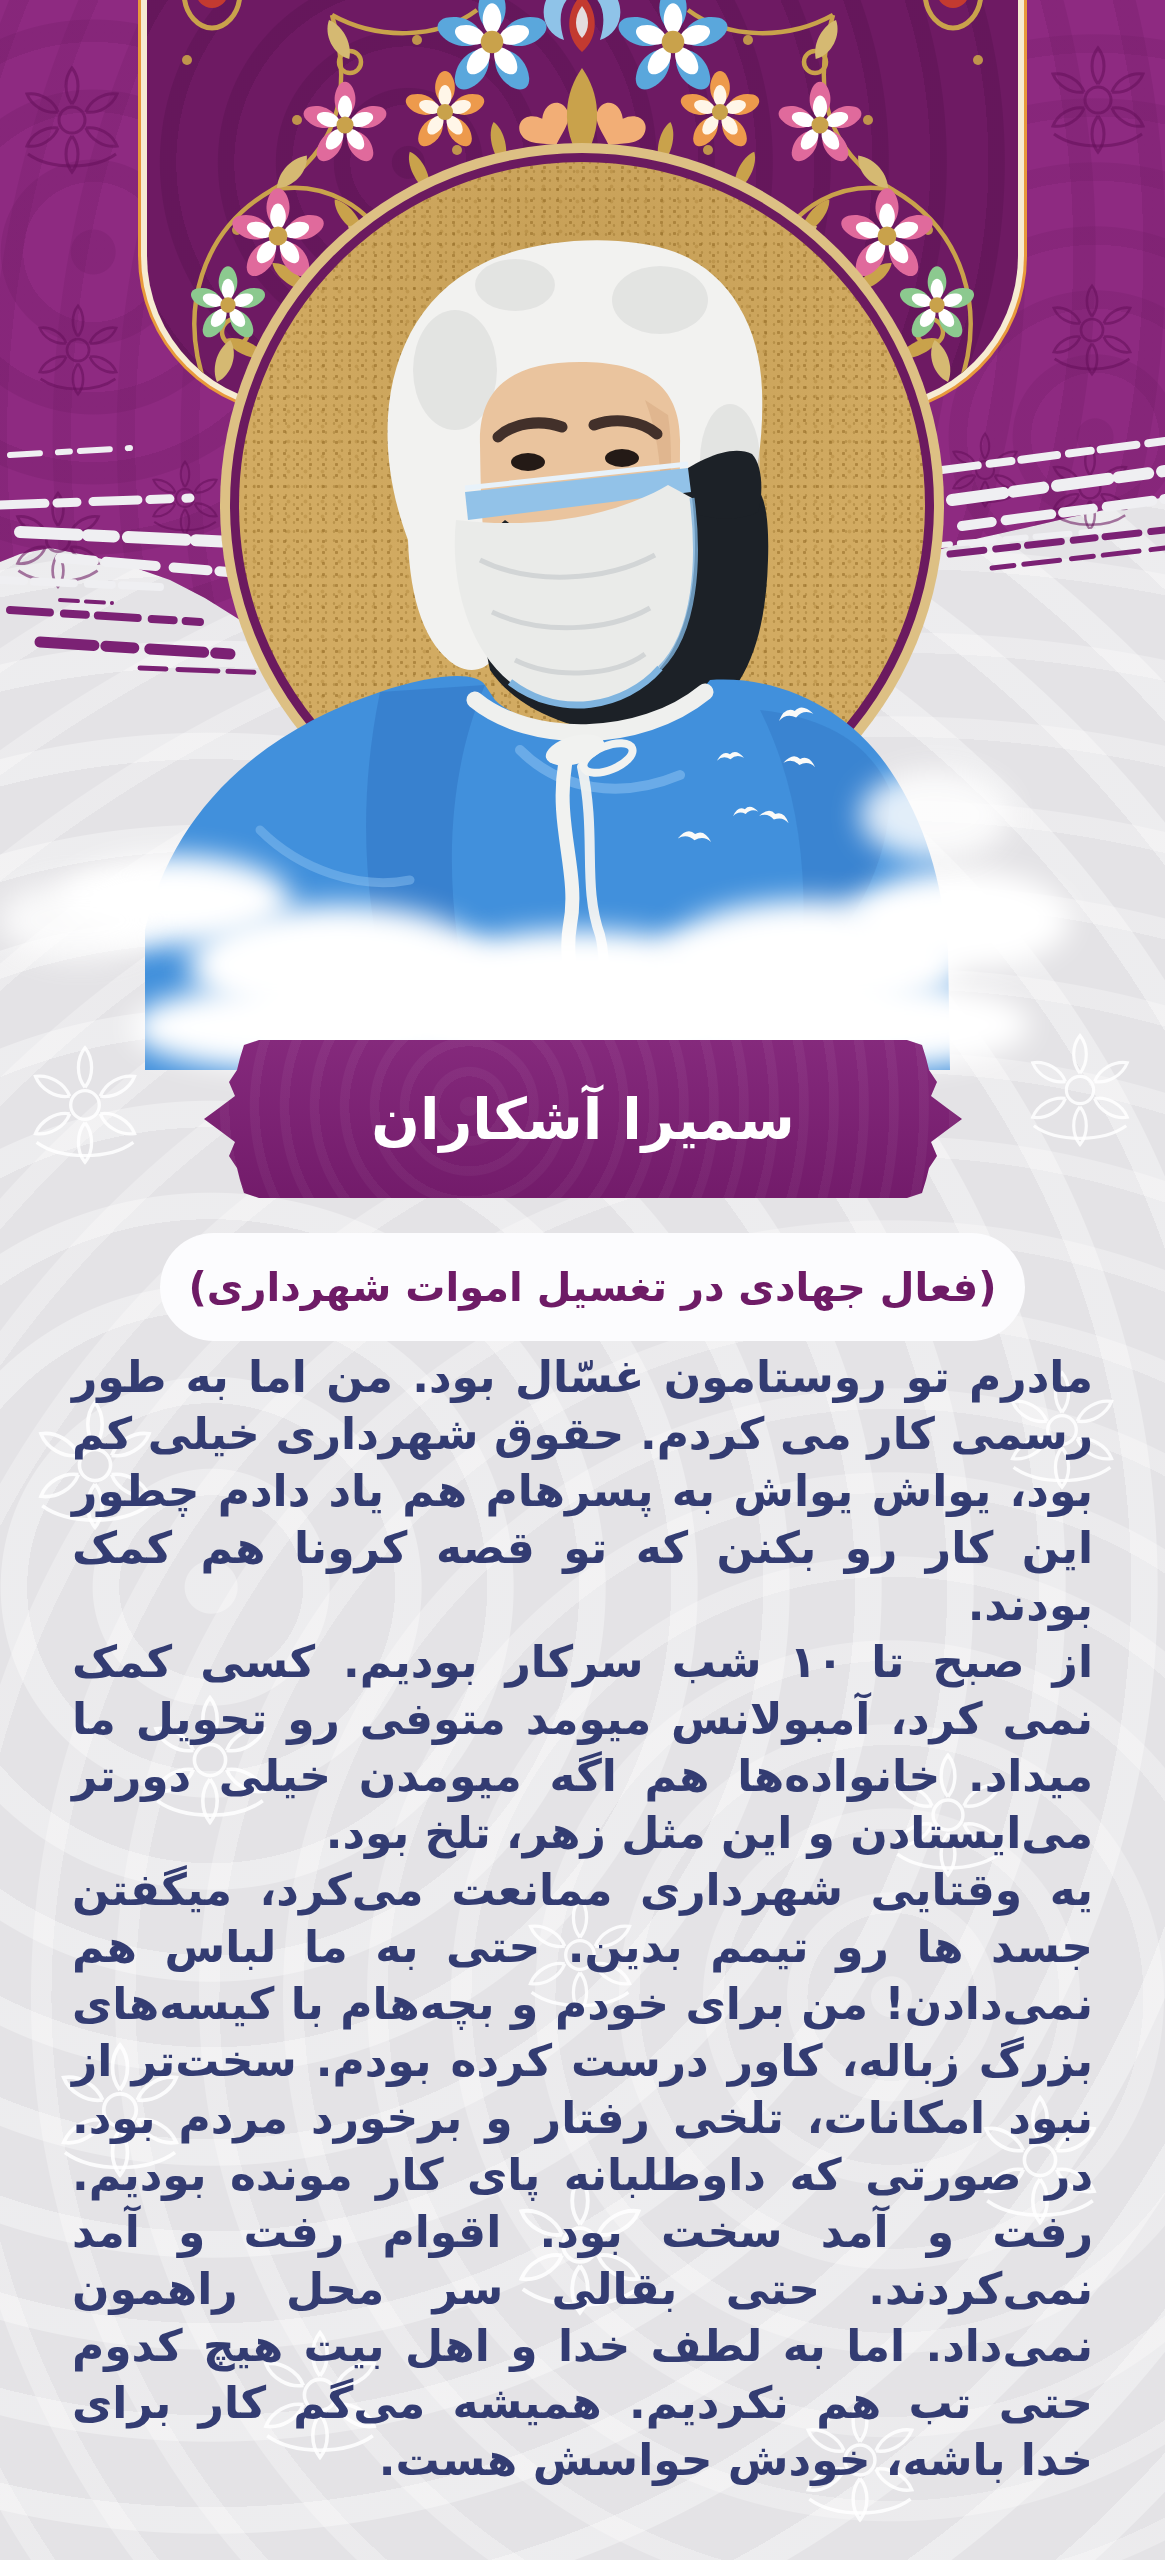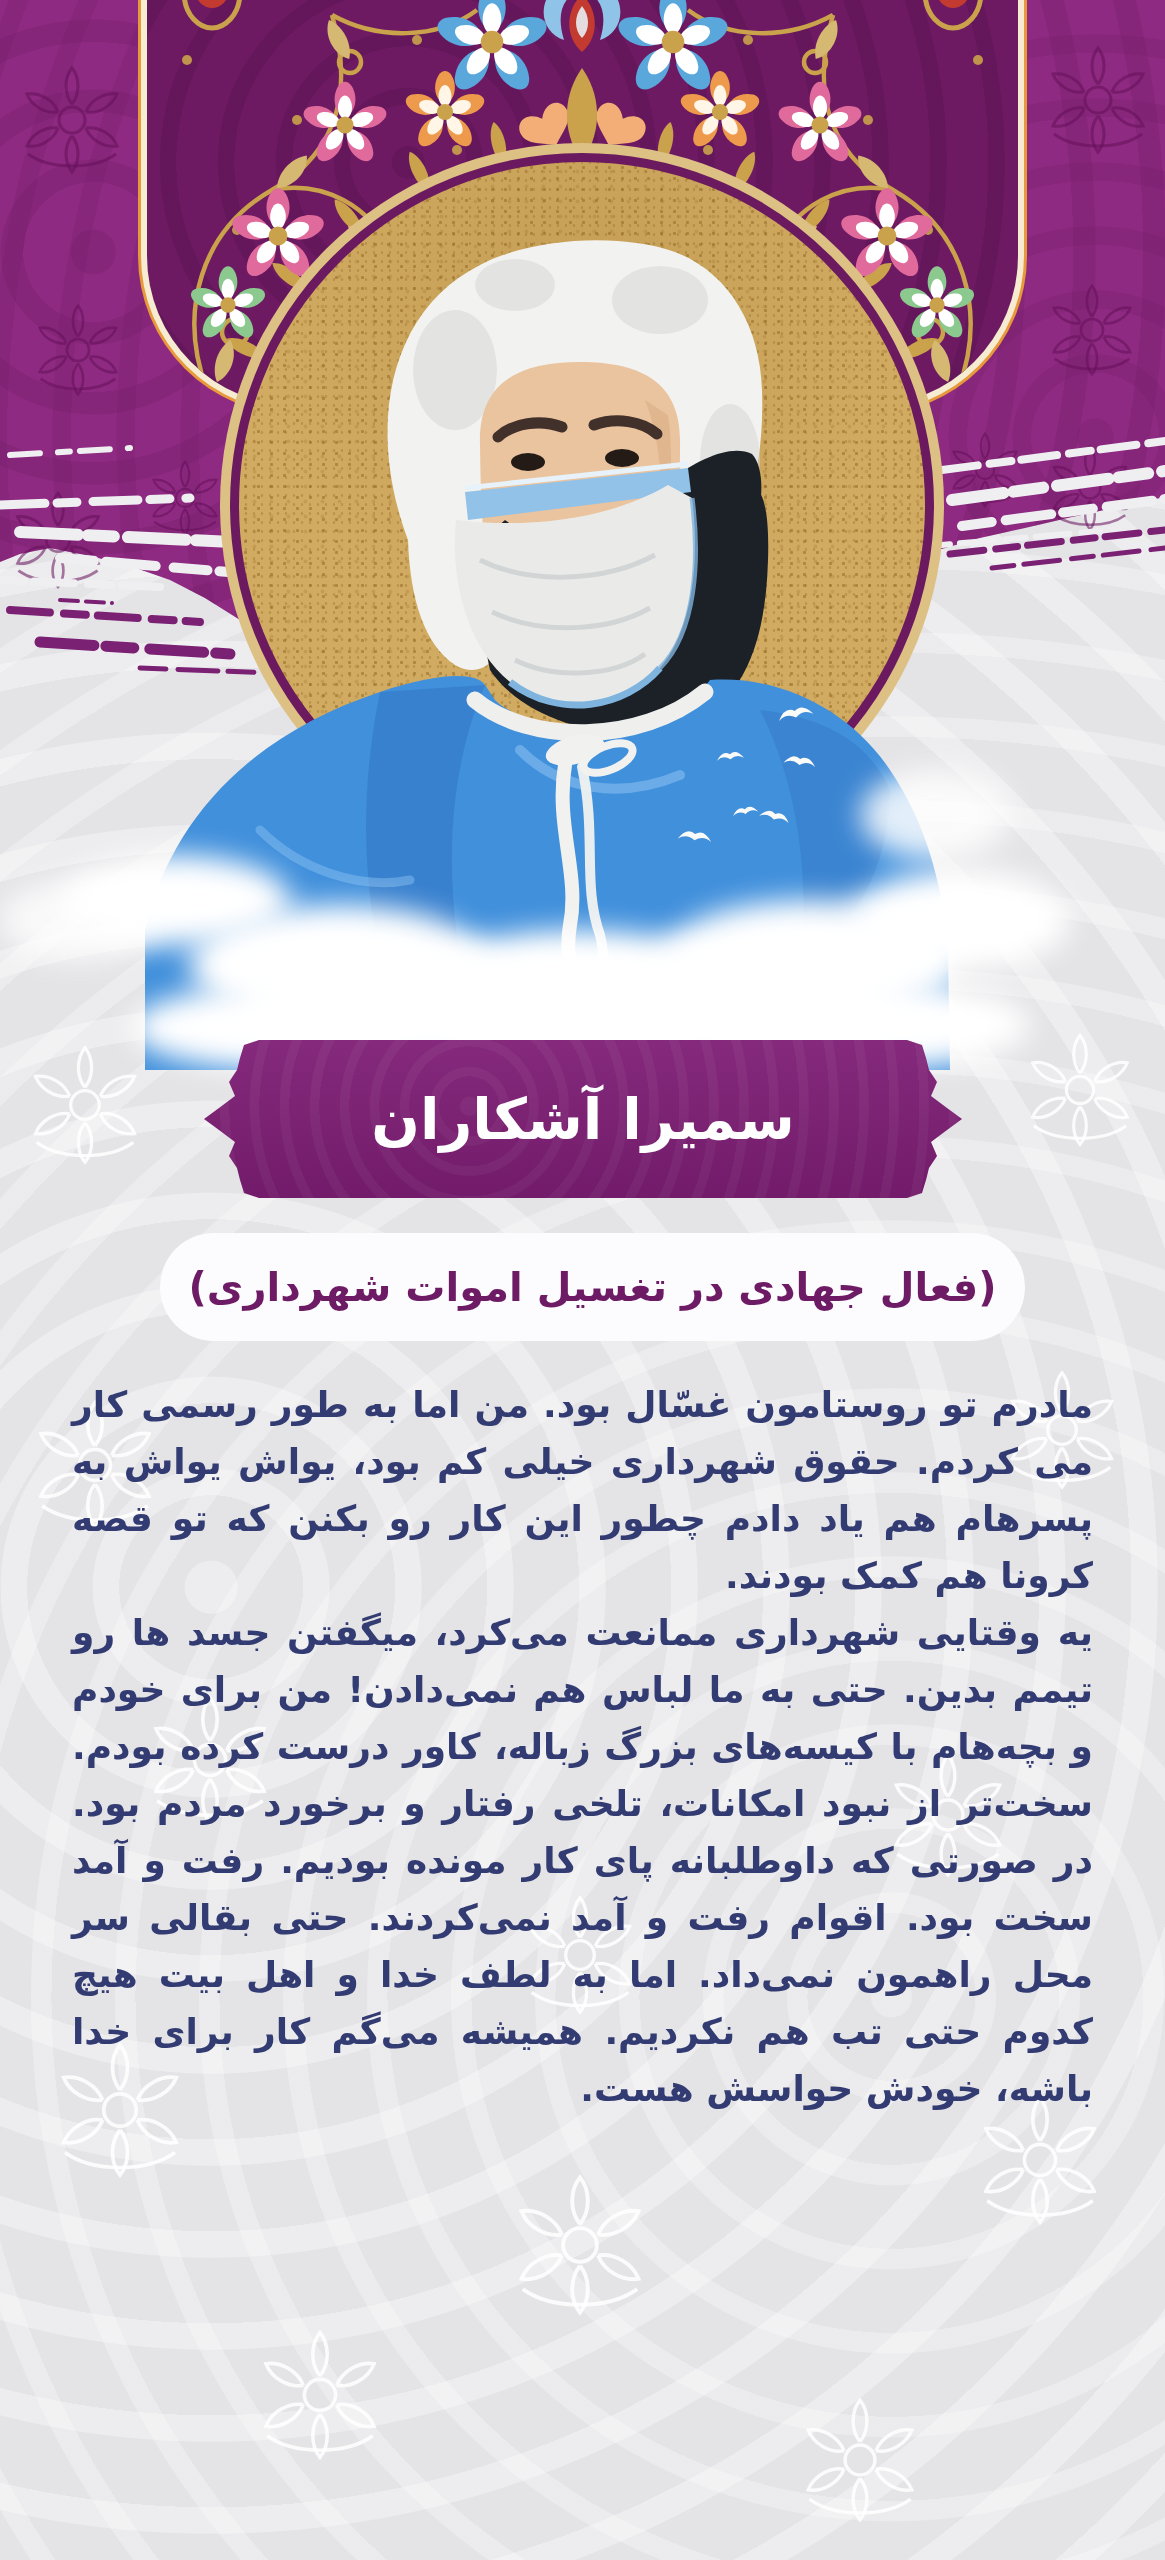--- a/index.html
+++ b/index.html
@@ -42,22 +42,22 @@
         background:linear-gradient(180deg,rgba(255,255,255,.05),rgba(0,0,0,.09)),
          repeating-radial-gradient(circle at 35% 42%, rgba(255,255,255,.045) 0 9px, rgba(255,255,255,0) 10px 30px),
          #7E1E75;
         clip-path:polygon(55px 0,703px 0,718px 5px,722px 18px,725px 30px,733px 42px,727px 56px,743px 68px,758px 79px,
          743px 90px,727px 102px,733px 116px,725px 128px,722px 140px,718px 153px,703px 158px,55px 158px,40px 153px,
          36px 140px,33px 128px,25px 116px,31px 102px,15px 90px,0 79px,15px 68px,31px 56px,25px 42px,33px 30px,36px 18px,40px 5px);}
   .banner .t{width:100%;height:158px;line-height:158px;text-align:center;color:#FFFFFF;
         font-weight:bold;font-size:57px;direction:rtl;}
   .pill{position:absolute;left:160px;top:1233px;width:865px;height:108px;z-index:7;border-radius:54px;
         background:#FCFCFE;text-align:center;line-height:108px;color:#6E1B66;font-weight:bold;font-size:40px;direction:rtl;}
-  .story{position:absolute;left:72px;top:1376px;width:1021px;z-index:7;direction:rtl;text-align:justify;
-        color:#333C72;font-weight:bold;font-size:36px;line-height:57px;}
+  .story{position:absolute;left:72px;top:1348px;width:1021px;z-index:7;direction:rtl;text-align:justify;
+        color:#333C72;font-weight:bold;font-size:44px;line-height:57px;}
   .story p{margin:0;}
 </style>
 </head>
 <body>
 
 <div class="page">
 
   <div class="purple-top"></div>
 
   <svg class="deco-svg" width="1165" height="2560" viewBox="0 0 1165 2560">
@@ -305,16 +305,17 @@
   <div class="cloud" style="left:860px;top:770px;width:150px;height:90px;opacity:.85;"></div>
 
   <div class="banner">
     <div class="t">سمیرا آشکاران</div>
   </div>
 
   <div class="pill">(فعال جهادی در تغسیل اموات شهرداری)</div>
 
   <div class="story">
     <p>مادرم تو روستامون غسّال بود. من اما به طور رسمی کار می کردم. حقوق شهرداری خیلی کم بود، یواش یواش به پسرهام هم یاد دادم چطور این کار رو بکنن که تو قصه کرونا هم کمک بودند.</p>
+    <p>از صبح تا ۱۰ شب سرکار بودیم. کسی کمک نمی کرد، آمبولانس میومد متوفی رو تحویل ما میداد. خانواده‌ها هم اگه میومدن خیلی دورتر می‌ایستادن و این مثل زهر، تلخ بود.</p>
     <p>یه وقتایی شهرداری ممانعت می‌کرد، میگفتن جسد ها رو تیمم بدین. حتی به ما لباس هم نمی‌دادن! من برای خودم و بچه‌هام با کیسه‌های بزرگ زباله، کاور درست کرده بودم. سخت‌تر از نبود امکانات، تلخی رفتار و برخورد مردم بود. در صورتی که داوطلبانه پای کار مونده بودیم. رفت و آمد سخت بود. اقوام رفت و آمد نمی‌کردند. حتی بقالی سر محل راهمون نمی‌داد. اما به لطف خدا و اهل بیت هیچ کدوم حتی تب هم نکردیم. همیشه می‌گم کار برای خدا باشه، خودش حواسش هست.</p>
   </div>
 
 </div>
 
 </body></html>

